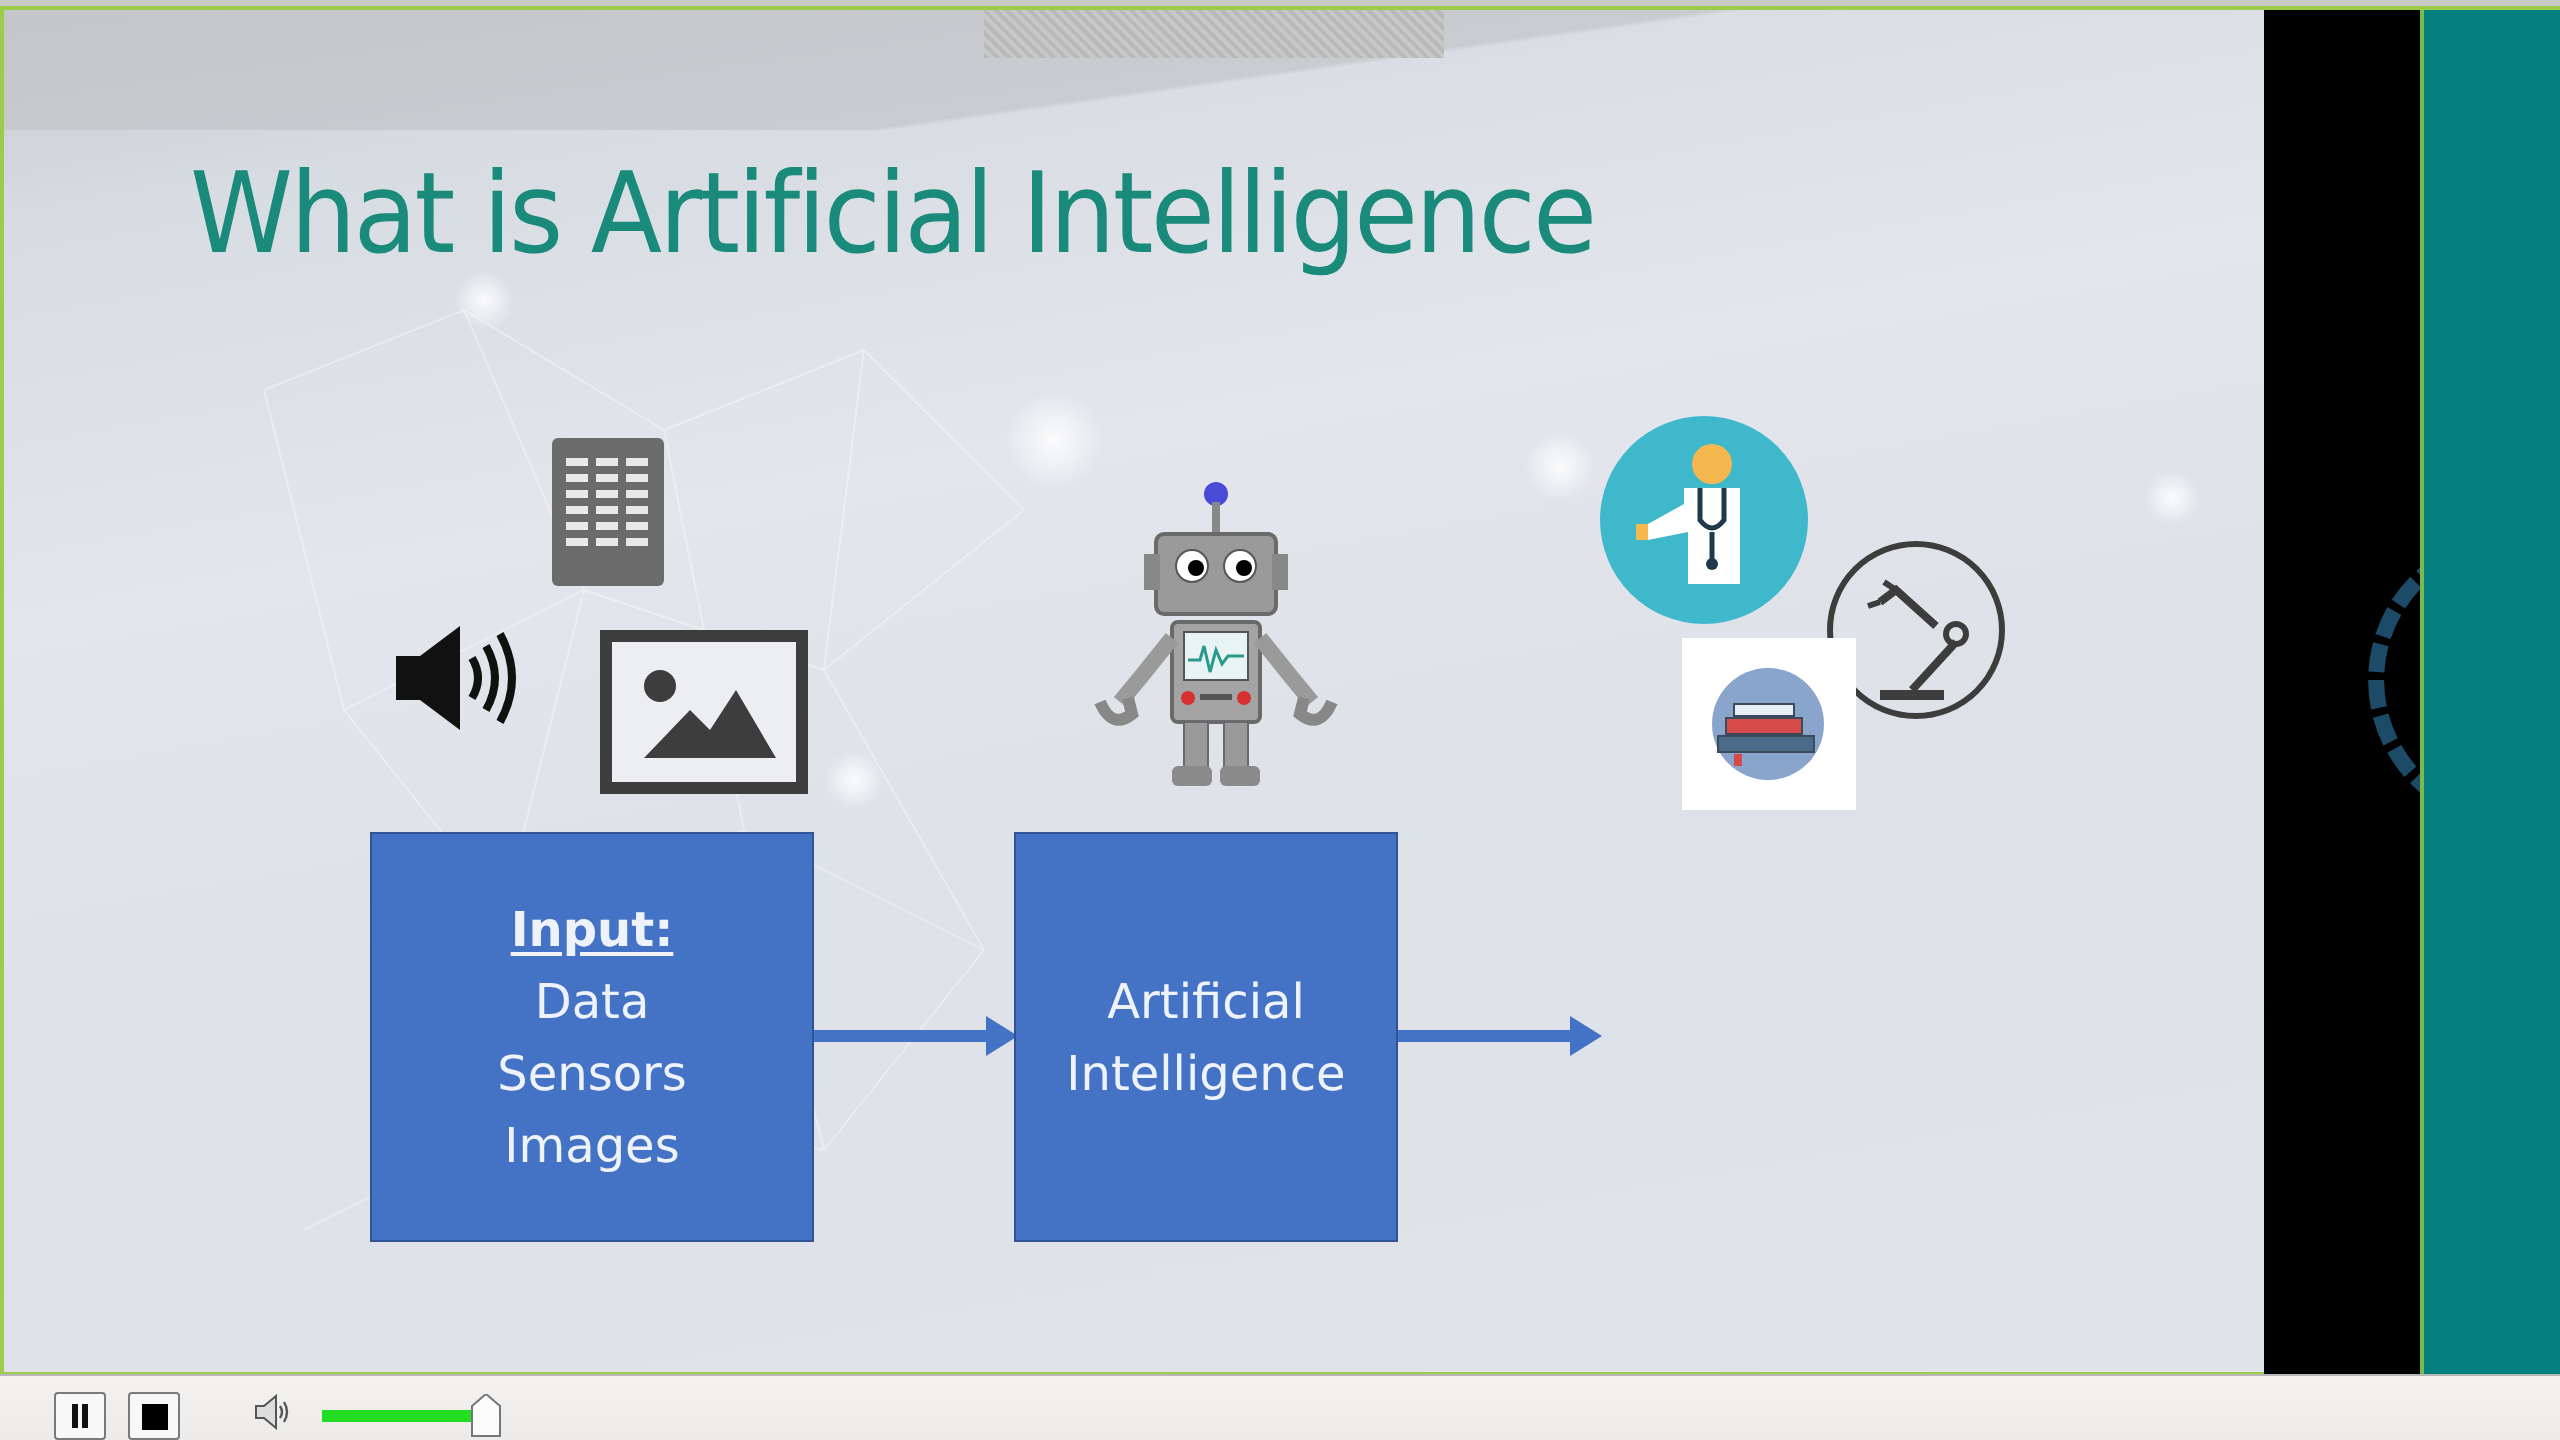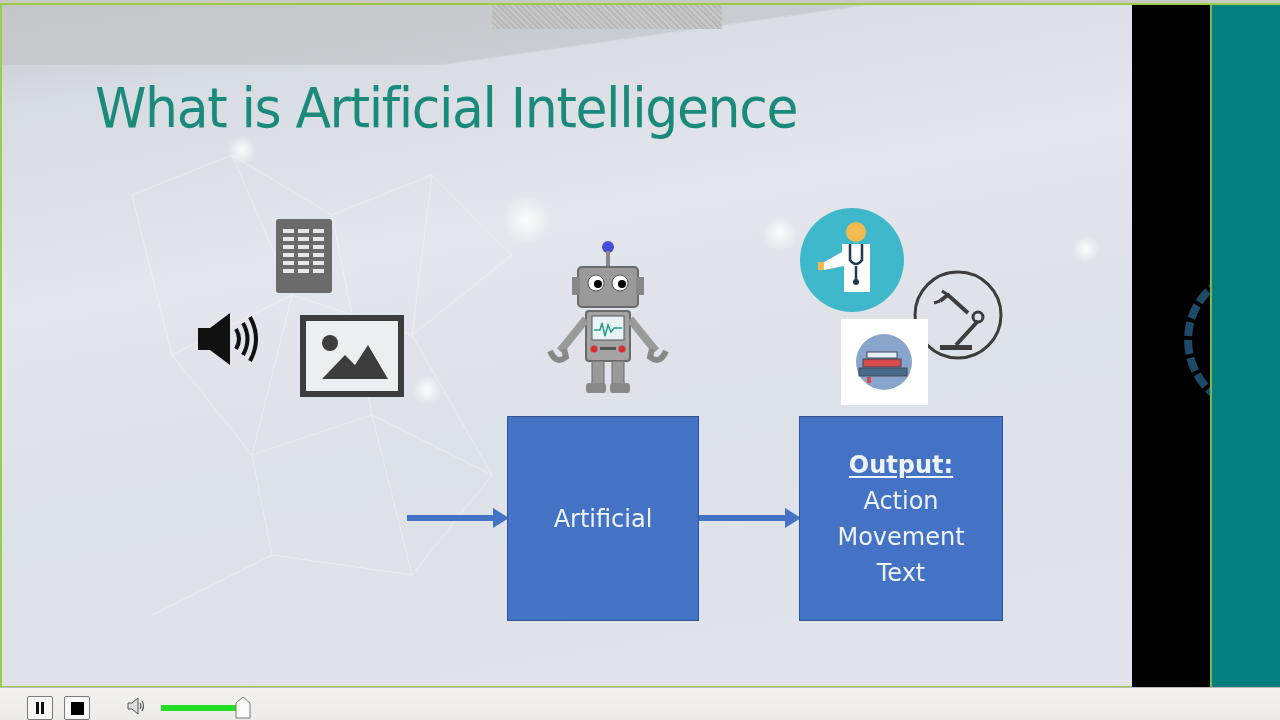--- a/index.html
+++ b/index.html
@@ -143,35 +143,36 @@
     <div class="icon" style="left:839px;top:314px;width:87px;height:86px;background:#fff;">
       <svg width="87" height="86" viewBox="0 0 87 86">
         <circle cx="43" cy="43" r="28" fill="#8aa5cc"></circle>
         <rect x="26" y="33" width="30" height="6" fill="#e8eef5" stroke="#3d4a5c"></rect>
         <rect x="22" y="40" width="38" height="8" fill="#d64a4a" stroke="#3d4a5c"></rect>
         <rect x="18" y="49" width="48" height="8" fill="#4a6a8a" stroke="#3d4a5c"></rect>
         <rect x="26" y="58" width="4" height="6" fill="#d64a4a"></rect>
       </svg>
     </div>
 
+    <div class="box" style="left:183px;top:411px;width:222px;height:205px;">
+      <div class="head">Input:</div>
+      <div>Data</div>
+      <div>Sensors</div>
+      <div>Images</div>
+    </div>
 
     <div class="arrow" style="left:405px;top:510px;width:88px;"></div>
 
     <div class="box" style="left:505px;top:411px;width:192px;height:205px;">
       <div>Artificial</div>
+      <div>Intelligence</div>
     </div>
 
     <div class="arrow" style="left:697px;top:510px;width:88px;"></div>
 
-    <div class="box" style="left:797px;top:411px;width:204px;height:205px;">
-      <div class="head">Output:</div>
-      <div>Action</div>
-      <div>Movement</div>
-      <div>Text</div>
-    </div>
 
     <div class="green-bottom"></div>
   </div>
 
   <div class="black-panel">
     <svg style="position:absolute;left:50px;top:270px;" width="40" height="130" viewBox="0 0 40 130">
       <path d="M40 5 A70 70 0 0 0 40 125" stroke="#1d4a66" stroke-width="8" fill="none" stroke-dasharray="14 4"></path>
     </svg>
   </div>
   <div class="teal-panel"></div>

